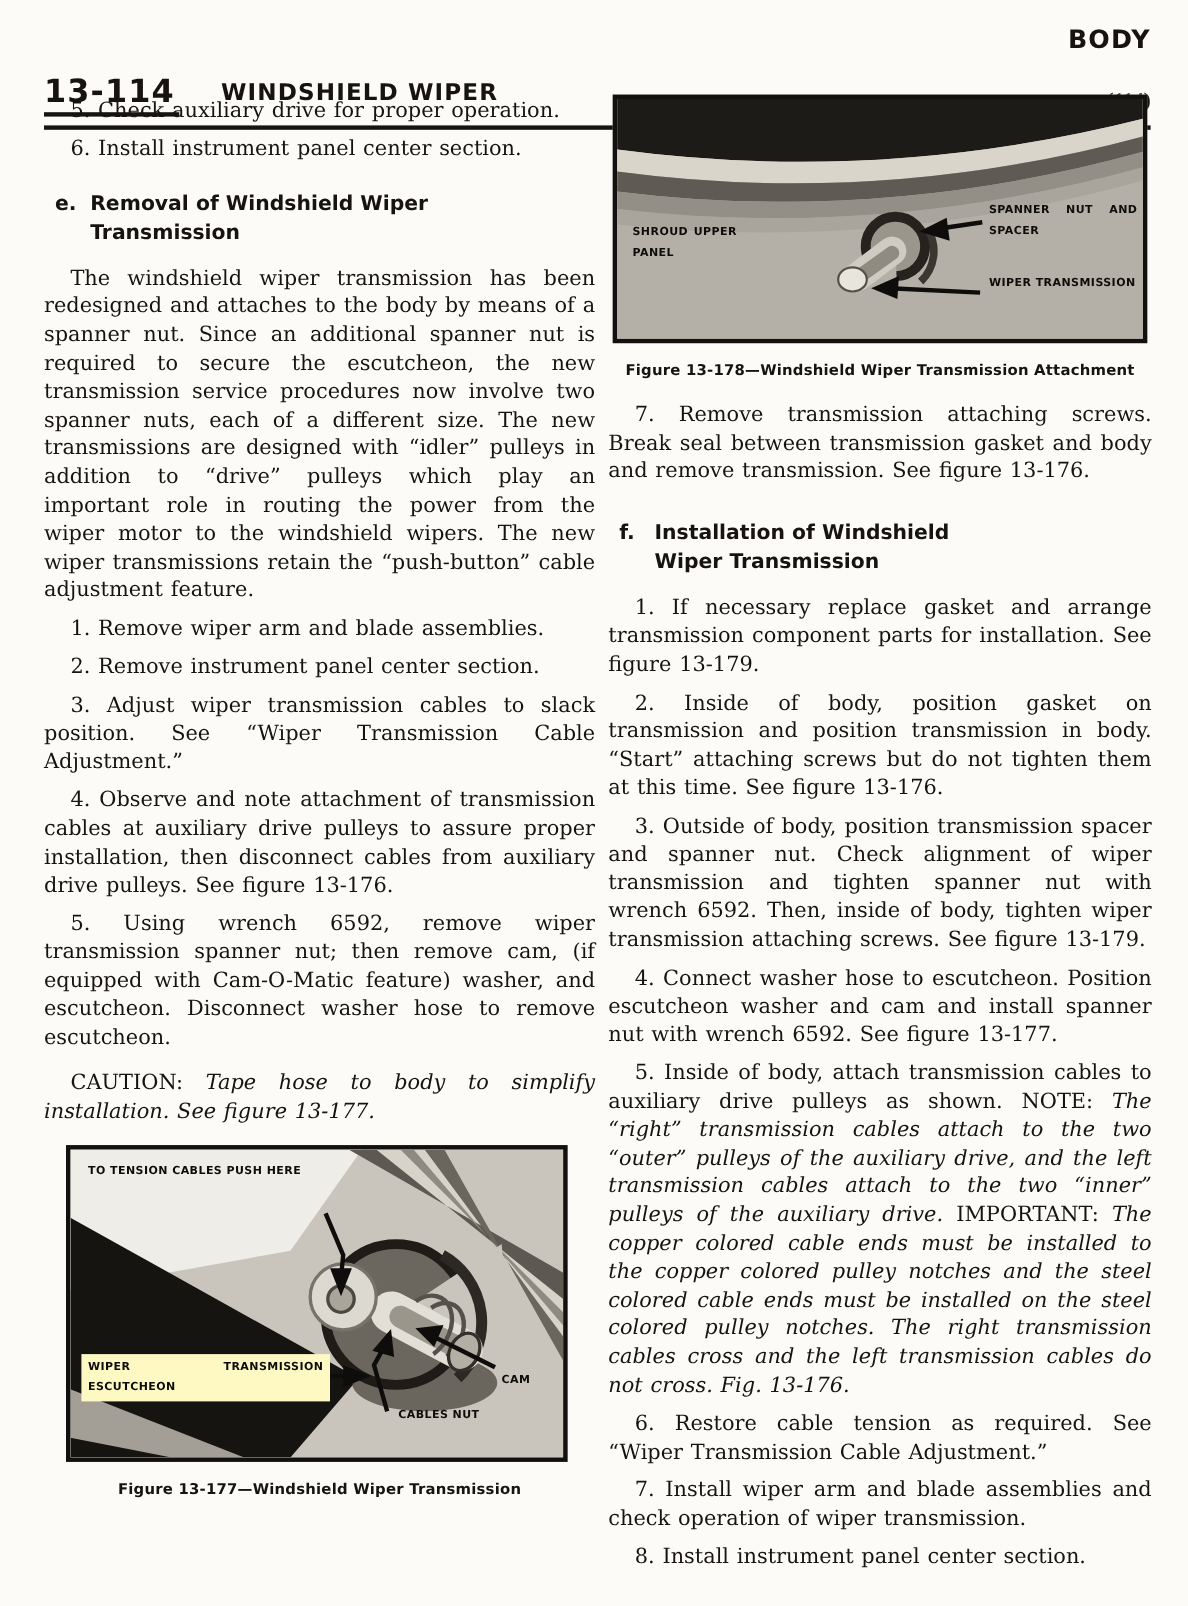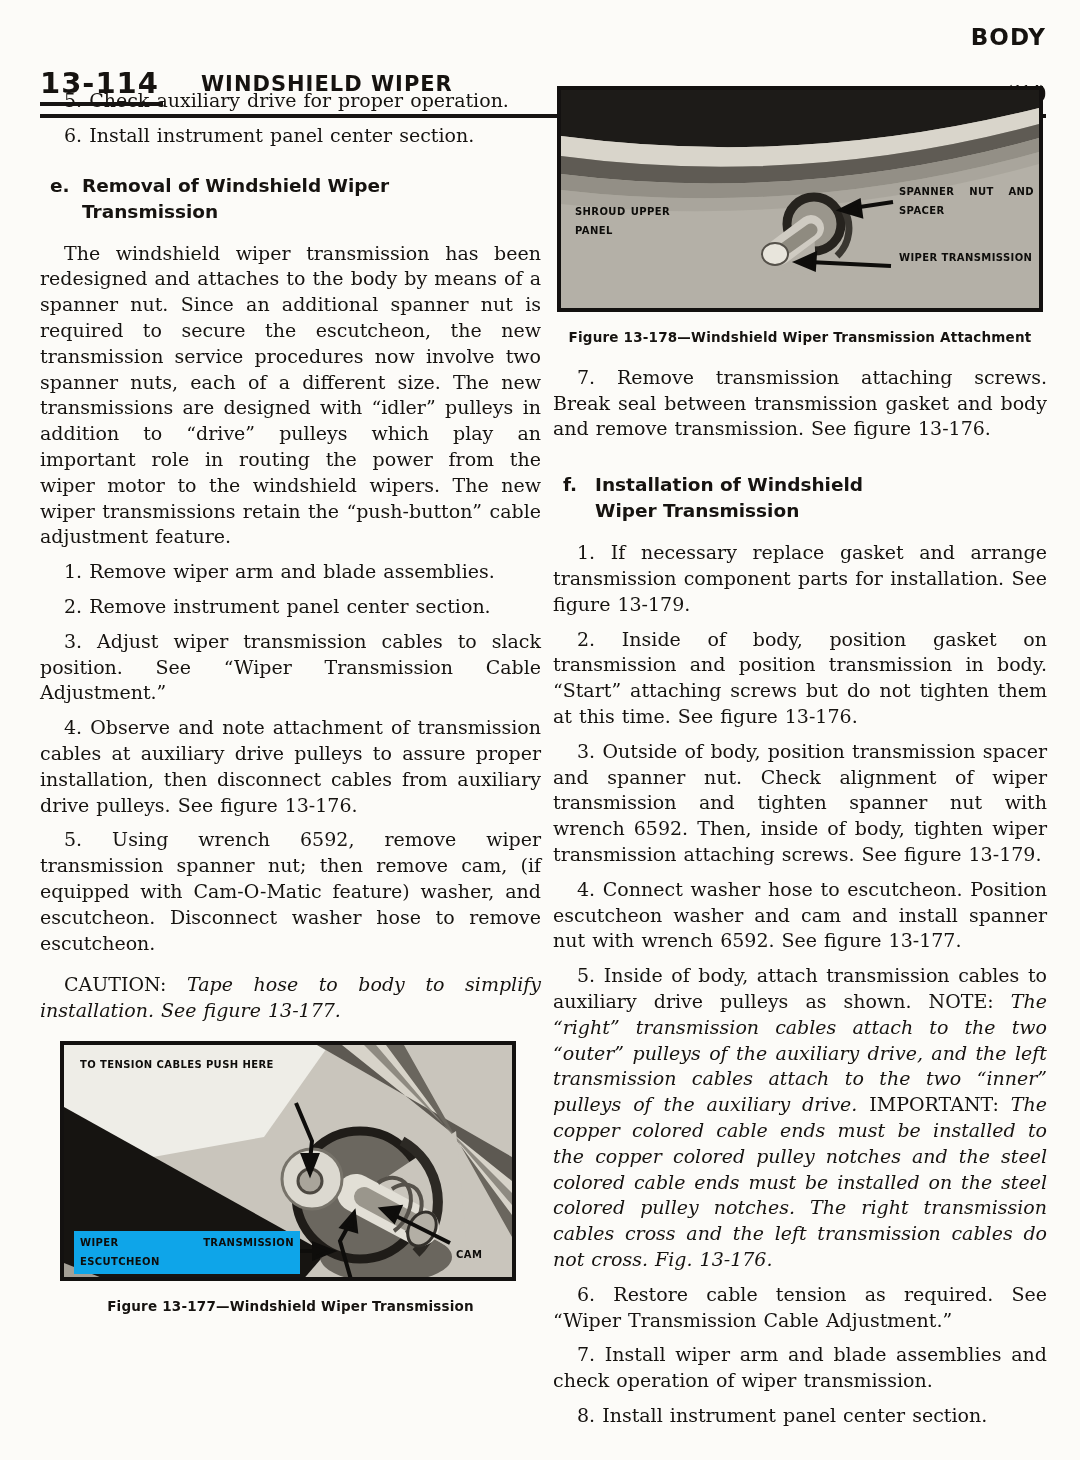--- a/index.html
+++ b/index.html
@@ -36,32 +36,32 @@
     display:flex; gap:12px; margin:24px 0 16px 10px;
     font-family:"DejaVu Sans", sans-serif; font-weight:bold; font-size:18.5px; line-height:26px;
     text-align:left;
   }
   .sec-head .lbl { flex:0 0 20px; }
   .sec-head .ttl { max-width:315px; }
   
   .figframe {
     position:relative; border:4px solid #131110; overflow:hidden; background:#c6c2b9;
   }
-  .fig177 { width:456px; height:240px; margin:17px 0 0 20px; }
+  .fig177 { width:456px; height:288px; margin:17px 0 0 20px; }
   .fig178 { width:486px; height:226px; margin:2px 0 0 4px; }
   .figcap {
     font-family:"DejaVu Sans", sans-serif; font-weight:bold; font-size:13.5px;
     text-align:center; margin-top:13px; margin-bottom:14px; letter-spacing:.2px;
     text-indent:0;
   }
   .figlabel {
     position:absolute; font-family:"DejaVu Sans", sans-serif; font-weight:bold;
     font-size:10px; line-height:19px; color:#0e0d0b; letter-spacing:.4px;
   }
-  .patch { background:#0ea5e9; padding:2px 6px 3px 6px; }
+  .patch { background:#fef9c3; padding:2px 6px 3px 6px; }
   .figsvg { position:absolute; left:0; top:0; }
 </style>
 </head>
 <body>
 
 <div class="header">
   <div class="hdr-left">
     <span class="hdr-pagenum">13-114</span>
     <span class="hdr-title">WINDSHIELD WIPER</span>
   </div>

